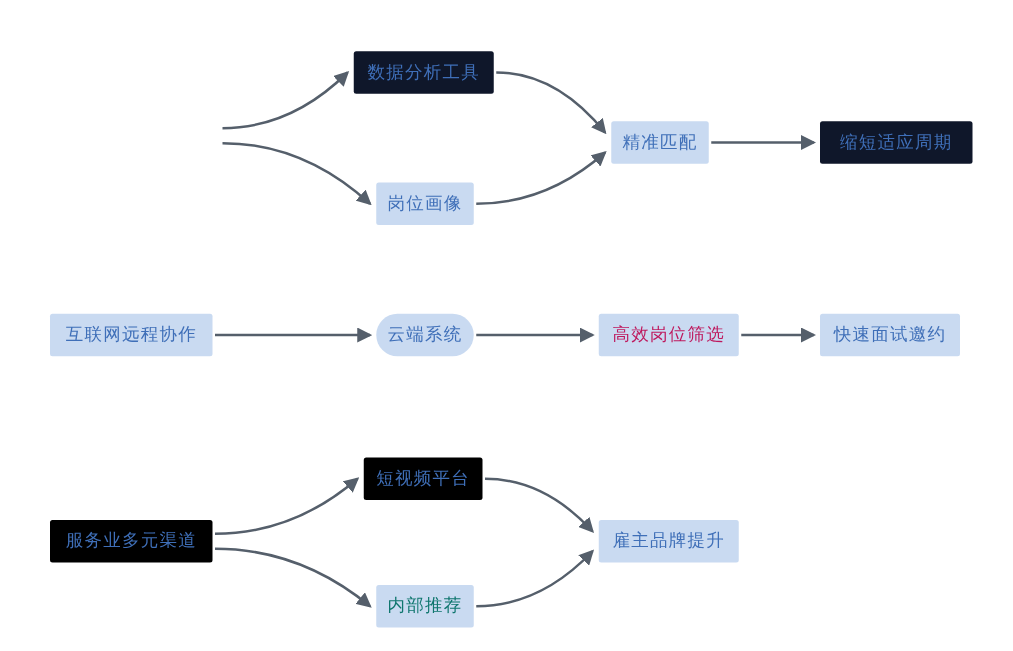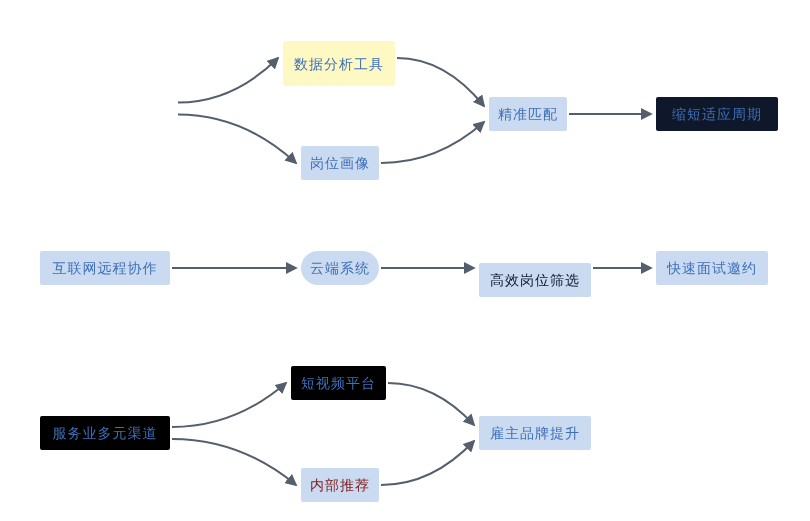--- a/index.html
+++ b/index.html
@@ -61,26 +61,26 @@
       <path d="M569,114 L651,114" fill="none" stroke="#555f6b" stroke-width="2" marker-end="url(#arrowhead)"></path>
       <path d="M172,268 L296,268" fill="none" stroke="#555f6b" stroke-width="2" marker-end="url(#arrowhead)"></path>
       <path d="M381,268 L474,268" fill="none" stroke="#555f6b" stroke-width="2" marker-end="url(#arrowhead)"></path>
       <path d="M593,268 L651,268" fill="none" stroke="#555f6b" stroke-width="2" marker-end="url(#arrowhead)"></path>
       <path d="M172,427 Q234.7,427 286,383" fill="none" stroke="#555f6b" stroke-width="2" marker-end="url(#arrowhead)"></path>
       <path d="M172,439 Q240.2,439 296,485" fill="none" stroke="#555f6b" stroke-width="2" marker-end="url(#arrowhead)"></path>
       <path d="M388,383 Q435.3,383 474,425" fill="none" stroke="#555f6b" stroke-width="2" marker-end="url(#arrowhead)"></path>
       <path d="M381,485 Q432.1,485 474,441" fill="none" stroke="#555f6b" stroke-width="2" marker-end="url(#arrowhead)"></path>
     </svg>
   <div id="node-layer">
-      <div class="node" style="left: 283px; top: 41px; width: 112px; height: 45px; background: #fef9c3; color: rgb(63, 111, 184);">数据分析工具</div>
+      <div class="node" style="left: 283px; top: 41px; width: 112px; height: 34px; background: #0f172a; color: rgb(63, 111, 184);">数据分析工具</div>
       <div class="node" style="left: 301px; top: 146px; width: 78px; height: 34px; background: rgb(201, 218, 241); color: rgb(63, 111, 184);">岗位画像</div>
       <div class="node" style="left: 489px; top: 97px; width: 78px; height: 34px; background: rgb(201, 218, 241); color: rgb(63, 111, 184);">精准匹配</div>
       <div class="node" style="left: 656px; top: 97px; width: 122px; height: 34px; background: #0f172a; color: rgb(63, 111, 184);">缩短适应周期</div>
       <div class="node" style="left: 40px; top: 251px; width: 130px; height: 34px; background: rgb(201, 218, 241); color: rgb(63, 111, 184);">互联网远程协作</div>
       <div class="node" style="left: 301px; top: 251px; width: 78px; height: 34px; background: rgb(201, 218, 241); color: rgb(63, 111, 184); border-radius: 17px;">云端系统</div>
-      <div class="node" style="left: 479px; top: 251px; width: 112px; height: 34px; background: rgb(201, 218, 241); color: #0f172a; margin-top: 12px;">高效岗位筛选</div>
+      <div class="node" style="left: 479px; top: 251px; width: 112px; height: 34px; background: rgb(201, 218, 241); color: #be185d;">高效岗位筛选</div>
       <div class="node" style="left: 656px; top: 251px; width: 112px; height: 34px; background: rgb(201, 218, 241); color: rgb(63, 111, 184);">快速面试邀约</div>
       <div class="node" style="left: 40px; top: 416px; width: 130px; height: 34px; background: #000000; color: rgb(63, 111, 184);">服务业多元渠道</div>
       <div class="node" style="left: 291px; top: 366px; width: 95px; height: 34px; background: #000000; color: rgb(63, 111, 184);">短视频平台</div>
-      <div class="node" style="left: 301px; top: 468px; width: 78px; height: 34px; background: rgb(201, 218, 241); color: #7f1d1d;">内部推荐</div>
+      <div class="node" style="left: 301px; top: 468px; width: 78px; height: 34px; background: rgb(201, 218, 241); color: #0f766e;">内部推荐</div>
       <div class="node" style="left: 479px; top: 416px; width: 112px; height: 34px; background: rgb(201, 218, 241); color: rgb(63, 111, 184);">雇主品牌提升</div>
     </div>
 </div>
 
 </body></html>

